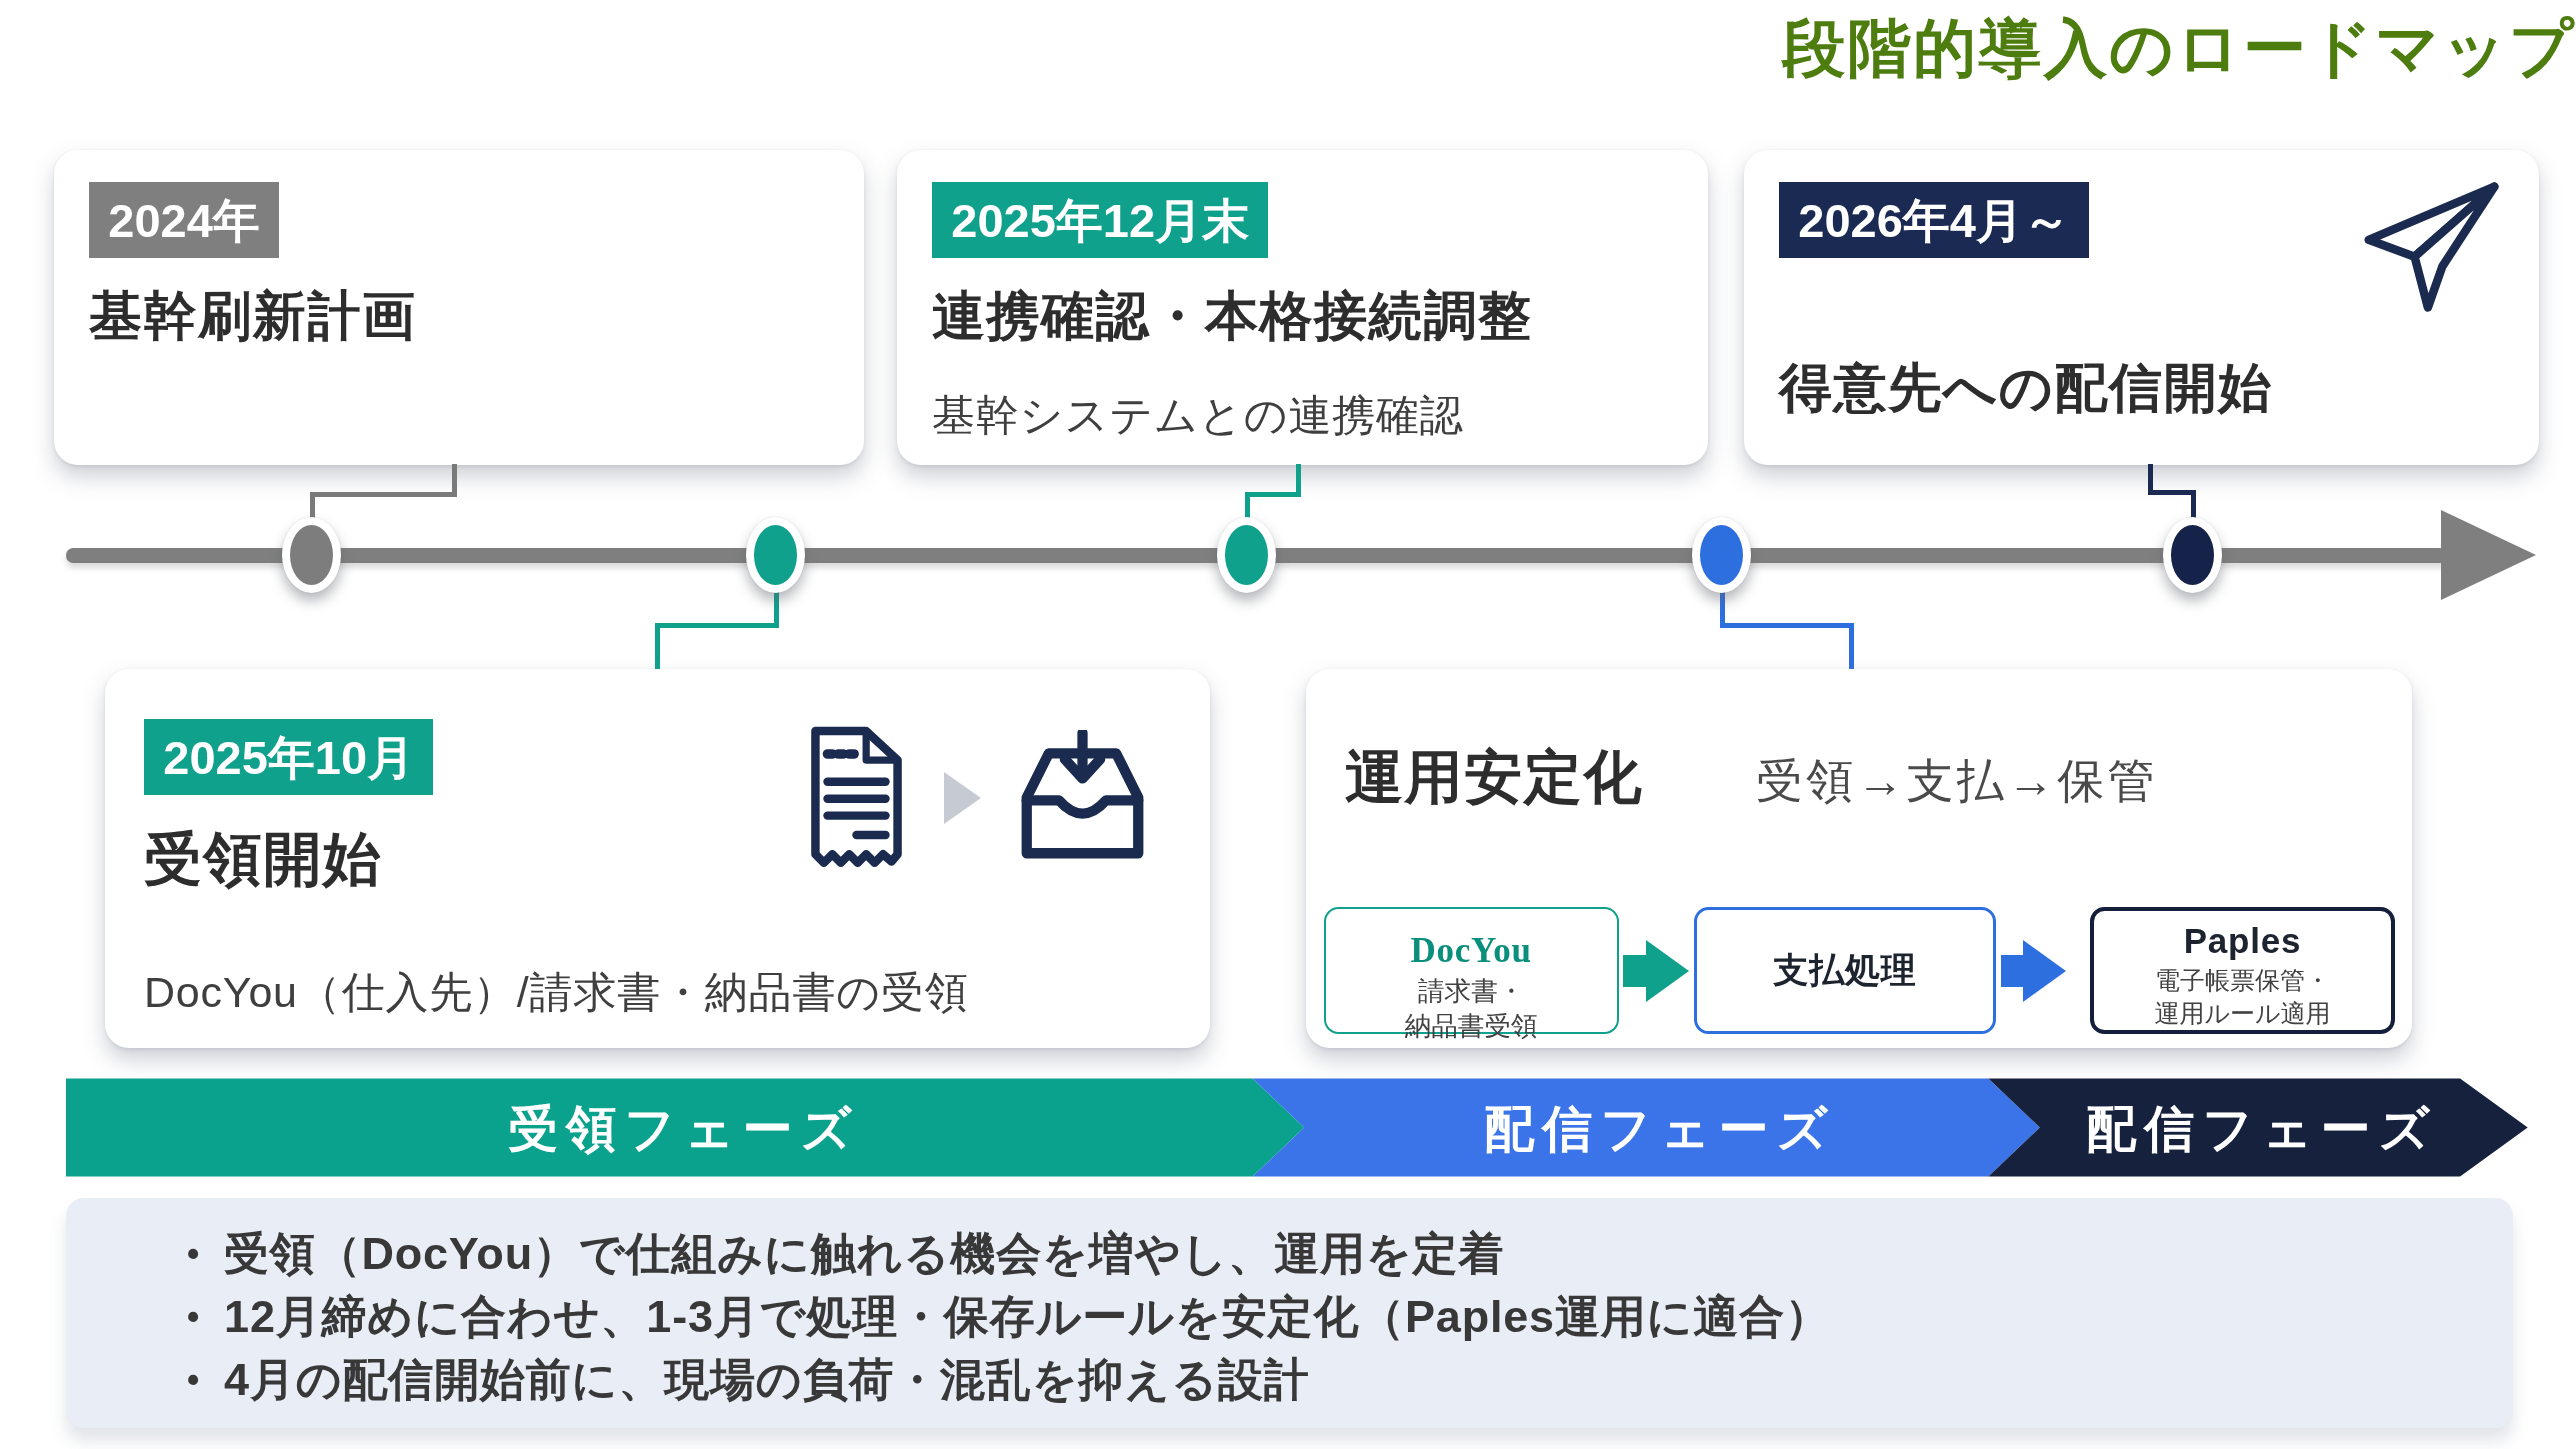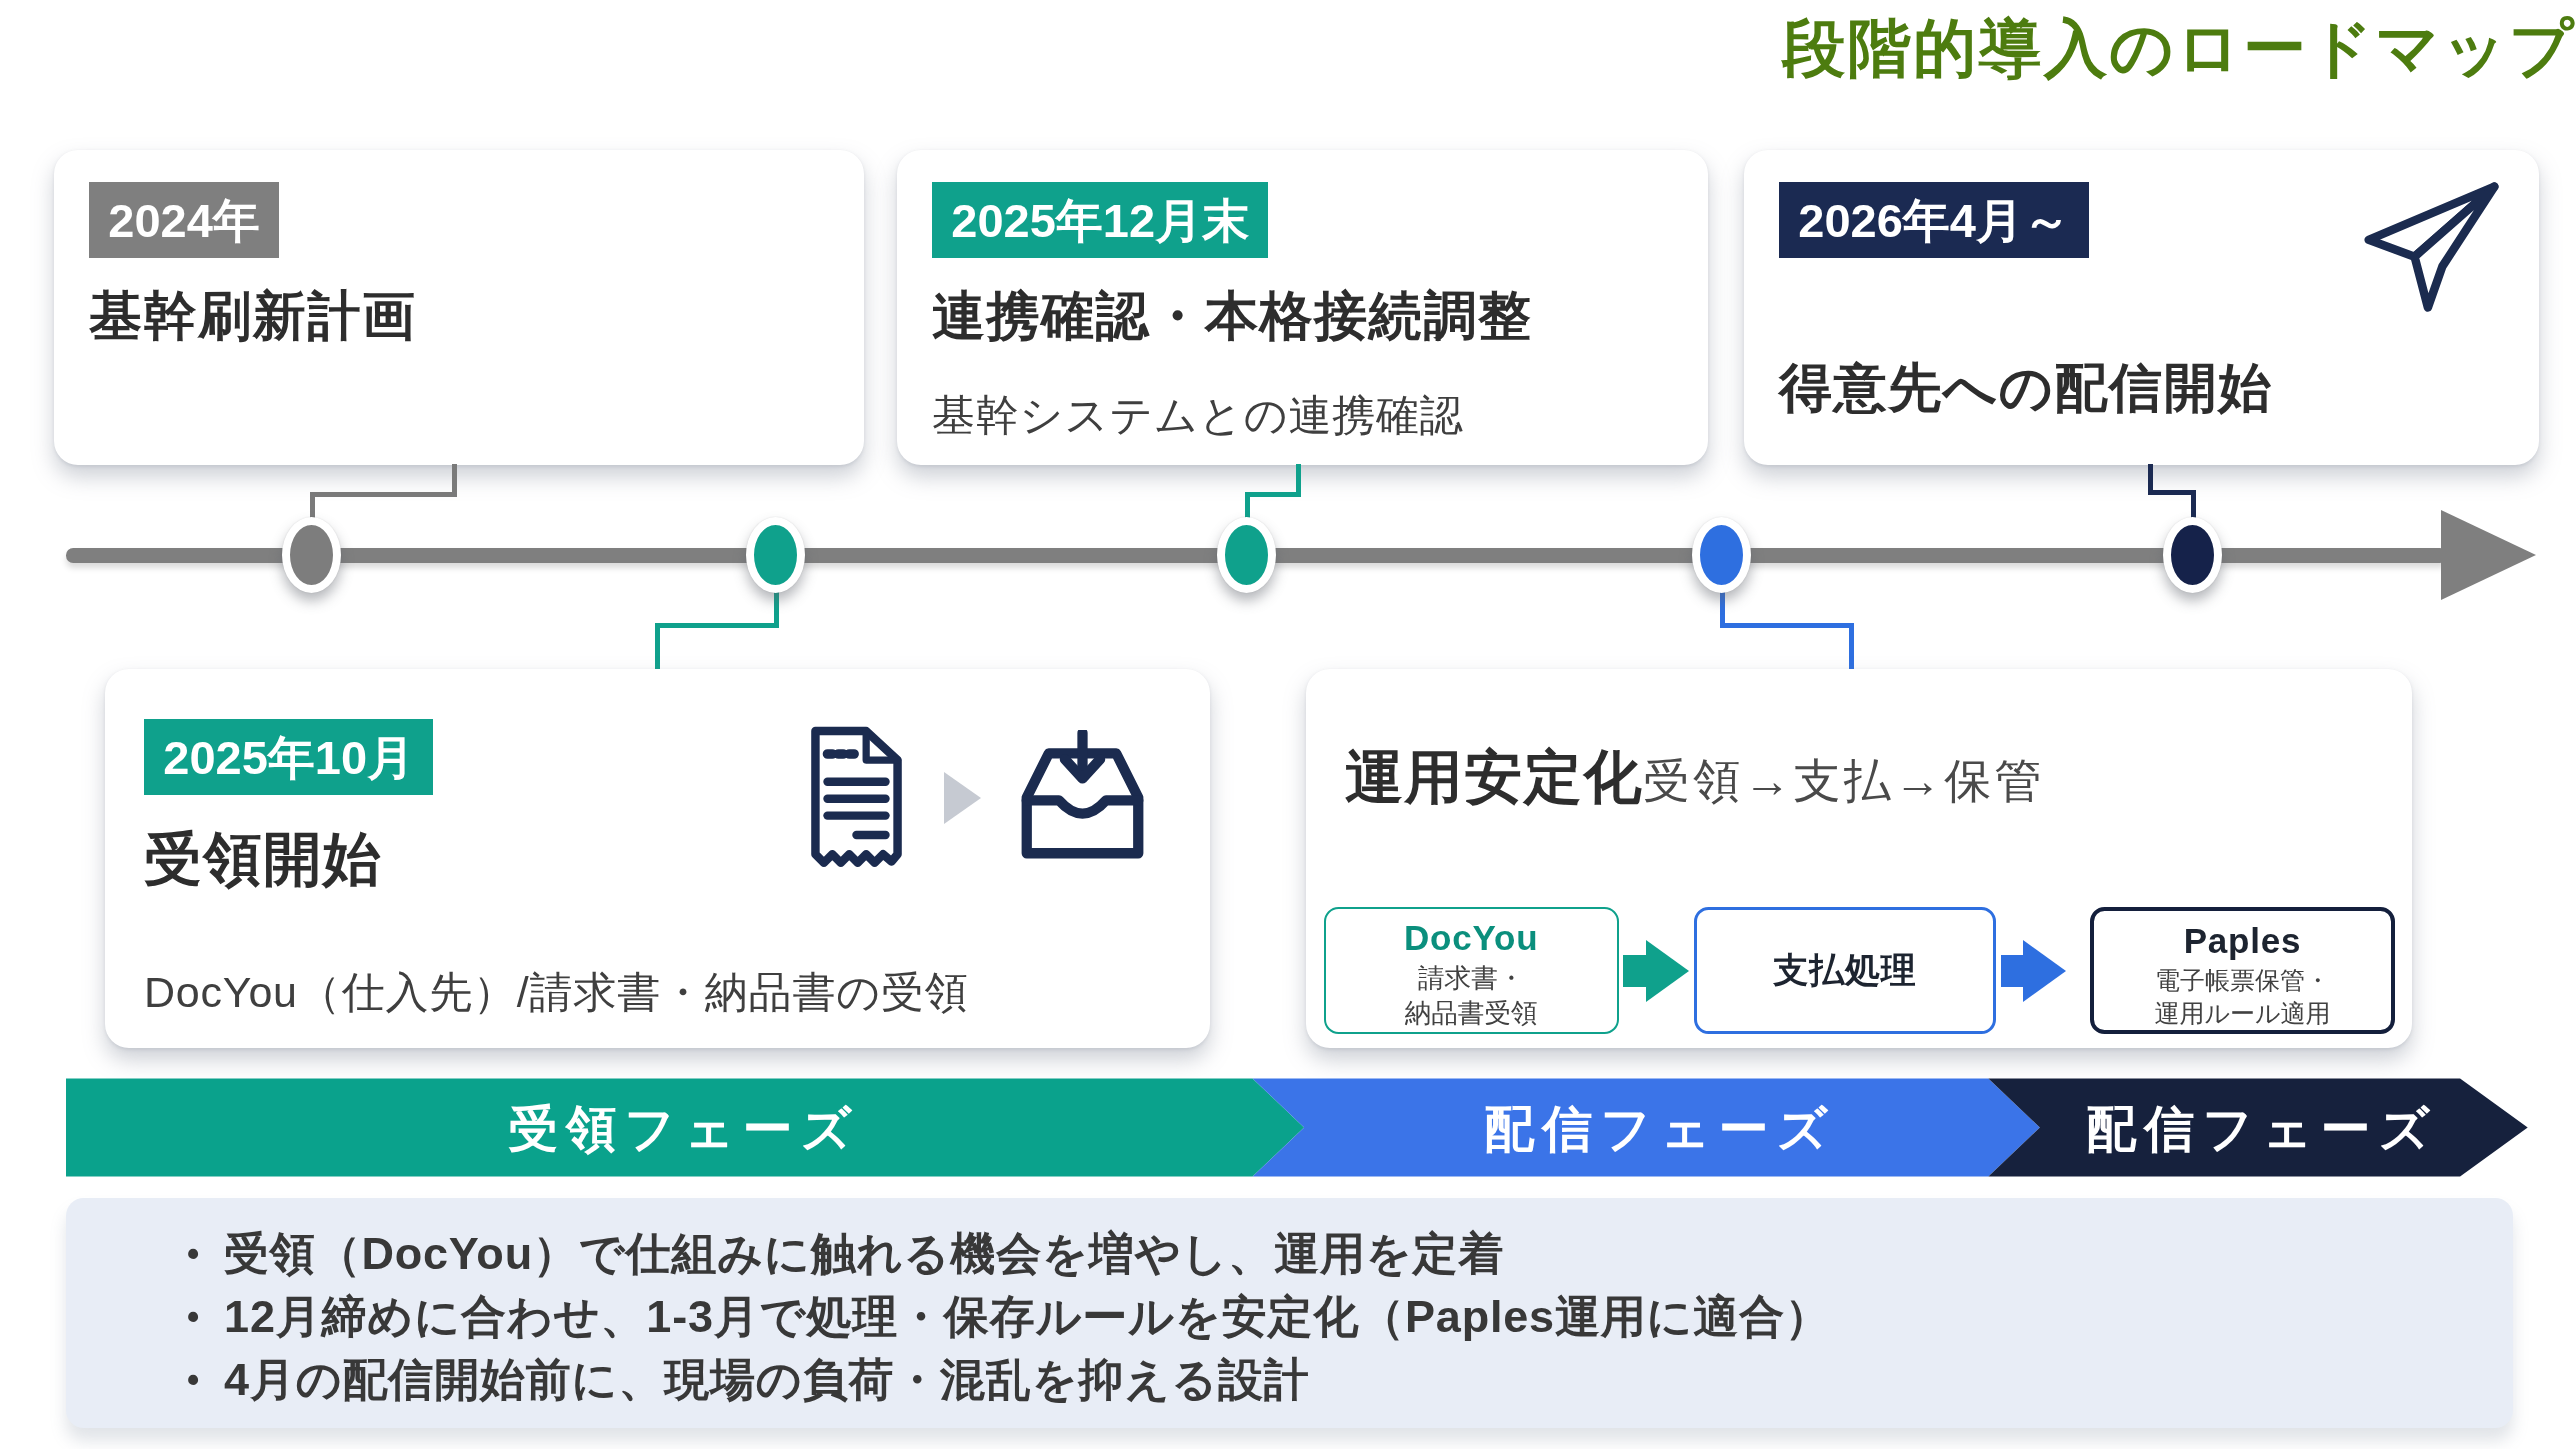--- a/index.html
+++ b/index.html
@@ -36,21 +36,21 @@
   .dot.teal{background:#0fa18c}
   .dot.blue{background:#2e6fe0}
   .dot.navy{background:#15224a}
   .seg{position:absolute;}
   .seg.v{width:4.8px;} .seg.h{height:4.8px;}
   .seg.gray{background:#7a7a7a}.seg.teal{background:#0fa18c}.seg.blue{background:#2e6fe0}.seg.navy{background:#1b2a52}
   .icon-row{position:absolute;right:53px;top:50px;display:flex;align-items:center;gap:27px;}
   .tri-gray{width:0;height:0;border-left:37px solid #c6cad2;border-top:26px solid transparent;border-bottom:26px solid transparent;}
   .flow-row{position:absolute;left:17.7px;top:238px;width:1071px;display:flex;align-items:center;}
   .step-box{background:#fff;border-radius:14.5px;height:127px;box-sizing:border-box;text-align:center;}
-  .step-box.teal{border:2.4px solid #0fa18c;width:322px;padding-top:9px;}
+  .step-box.teal{border:2.4px solid #0fa18c;width:322px;padding-top:22px;font-family:Liberation Serif, serif;}
   .step-box.blue{border:3.2px solid #2e6fe0;width:330px;display:flex;align-items:center;justify-content:center;}
   .step-box.navyb{border:4px solid #141f3c;width:332px;padding-top:9.7px;margin-left:19px;}
   .step-title{font-size:35px;font-weight:700;letter-spacing:0.8px;}
   .step-title.teal-t{color:#0b8f7d}
   .step-title.dark-t{color:#1d2430}
   .step-lines{font-size:26.6px;color:#414141;line-height:1.32;margin-top:3.2px;}
   .flow-arrow{display:flex;align-items:center;margin:0 4.8px;}
   .flow-arrow .tail{width:22.5px;height:32px;}
   .flow-arrow .tri{width:0;height:0;border-top:31px solid transparent;border-bottom:31px solid transparent;}
   .flow-arrow.teal .tail{background:#0fa18c}
@@ -144,21 +144,21 @@
           <path d="M12 46 L27 16 H73 L88 46 V84 H12 Z"></path>
           <path d="M12 48 H34 Q50 66 66 48 H88"></path>
           <line x1="50" y1="2" x2="50" y2="32"></line>
           <polyline points="38,20 50,33 62,20"></polyline>
         </g>
       </svg>
     </div>
   </div>
 
   <div class="card" style="left:1306px;top:669px;width:1106px;height:379px;box-sizing:border-box;padding:47px 32px 0 39px;">
-    <div style="display:flex;align-items:baseline;margin-top:22.5px;">
+    <div style="display:flex;align-items:baseline;gap:113px;margin-top:22.5px;">
       <div class="big-heading">運用安定化</div>
       <div style="font-size:47px;color:#4a4a4a;letter-spacing:3.2px;">受領→支払→保管</div>
     </div>
     <div class="flow-row">
       <div class="step-box teal">
         <div class="step-title teal-t">DocYou</div>
         <div class="step-lines">
           <div>請求書・</div>
           <div>納品書受領</div>
         </div>

